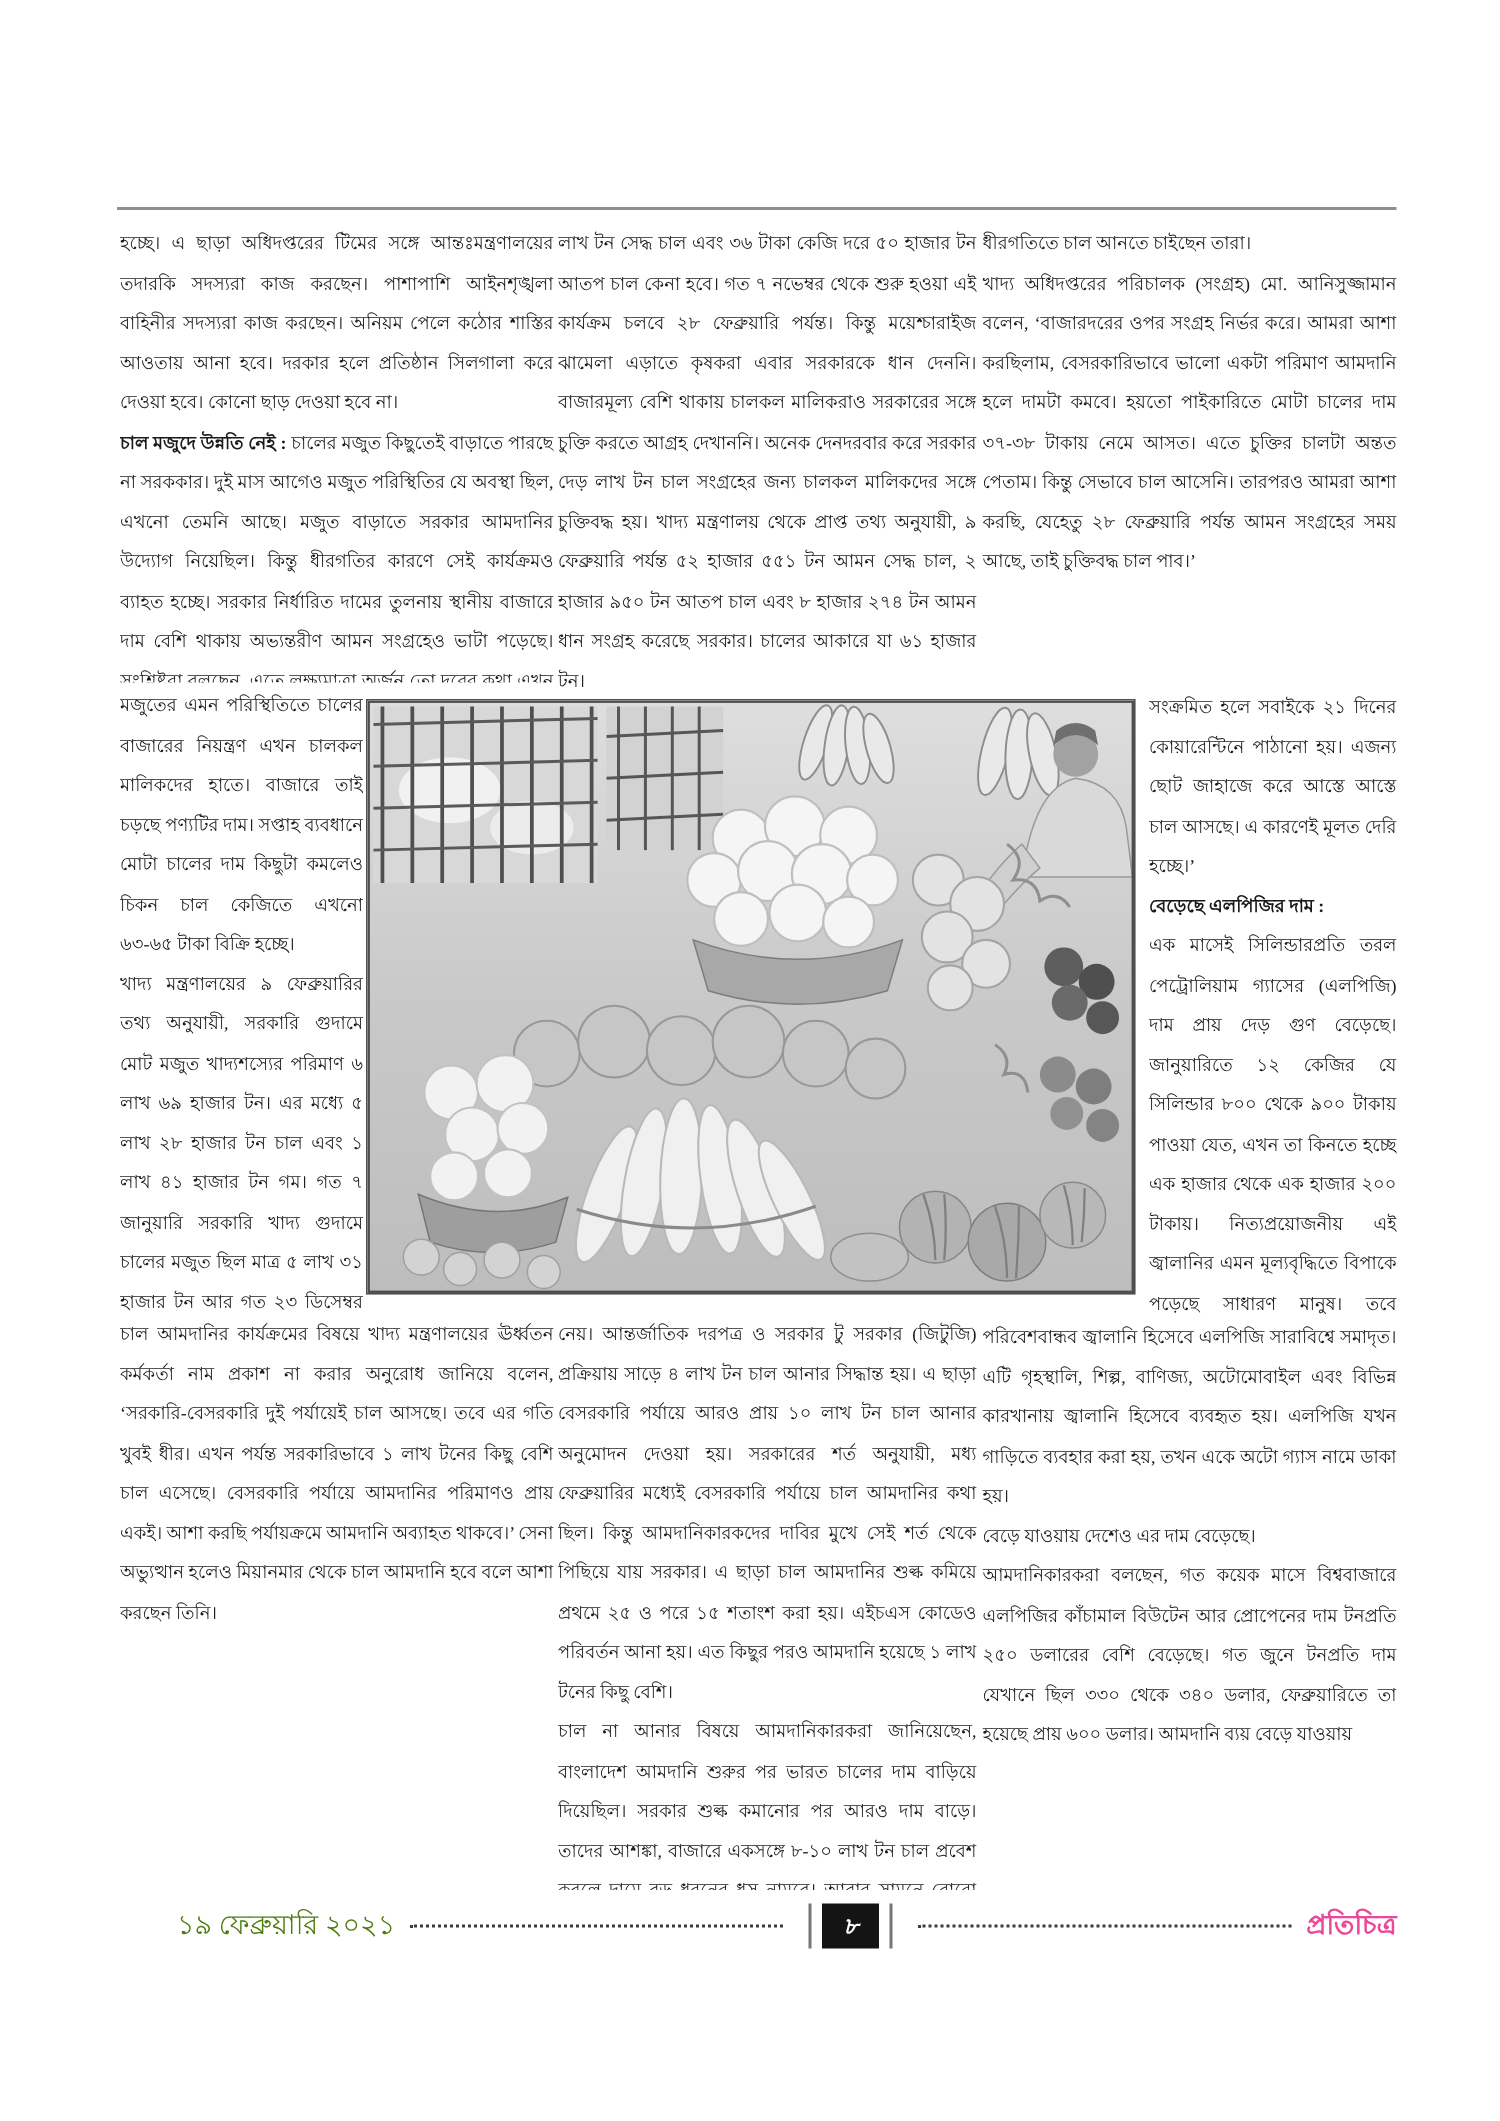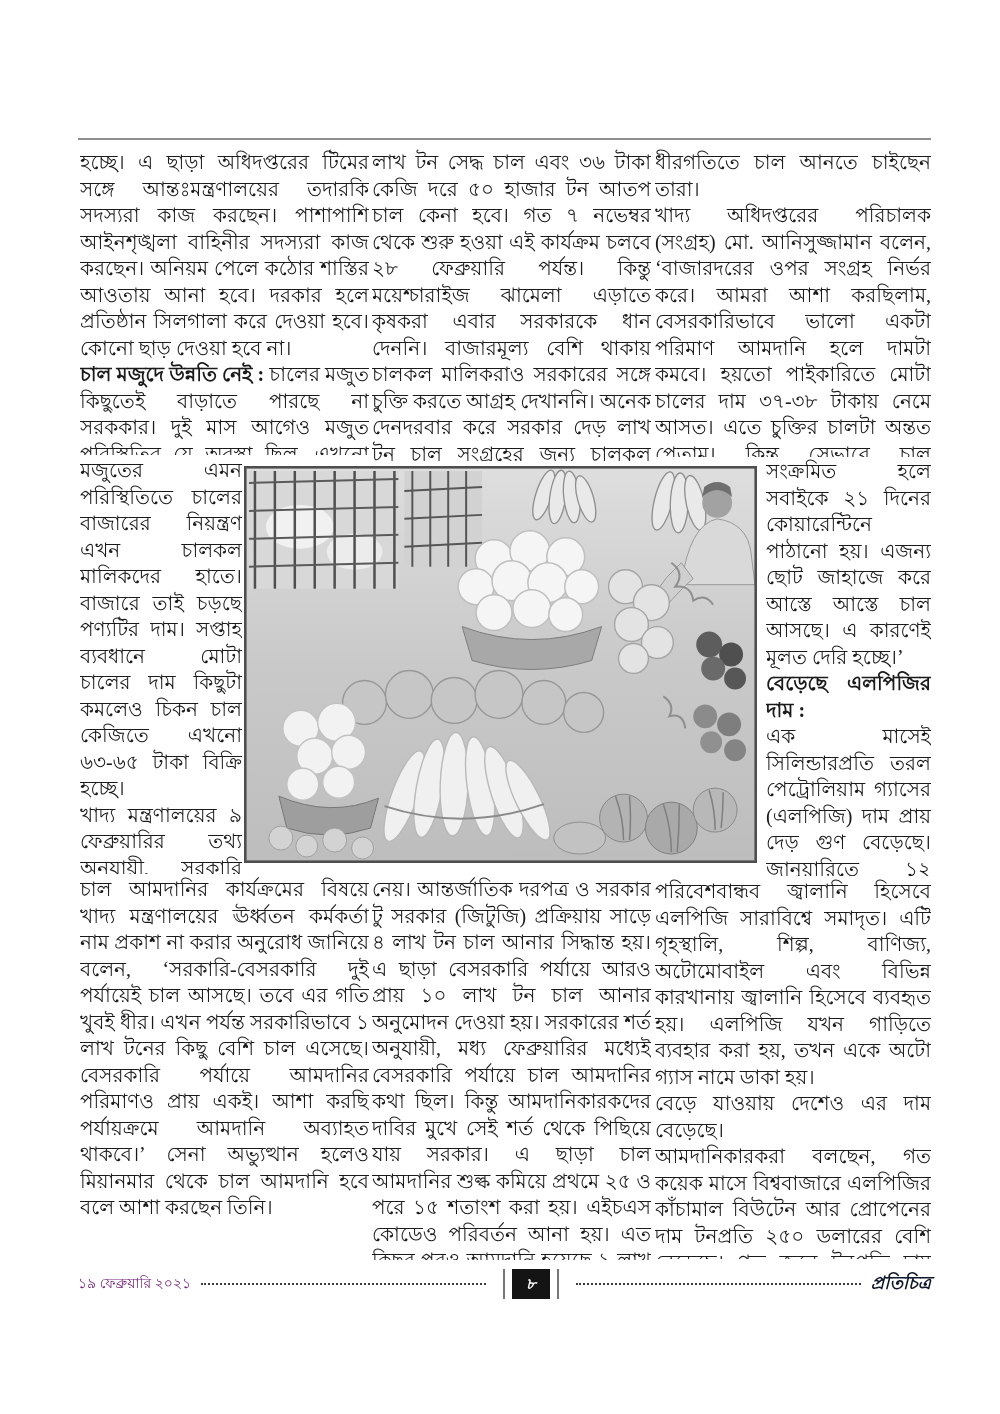--- a/index.html
+++ b/index.html
@@ -10,21 +10,21 @@
     overflow:hidden;
     font-family:"Liberation Serif","DejaVu Serif",serif;
     color:#1a1a1a;
   }
   .toprule{
     position:absolute;left:78px;top:138px;width:853px;height:2px;
     background:#8f8f8f;
   }
   .txt{
     position:absolute;
-    font-size:20px;line-height:26.5px;
+    font-size:12px;line-height:26.5px;
     text-align:justify;
     overflow:hidden;
   }
   .txt p{margin:0;}
   .b{font-weight:700;}
   
   #left-top   {left:80px; top:149px; width:289px; height:306px;}
   #left-narrow{left:80px; top:457px; width:162px; height:417px;}
   #left-bot   {left:80px; top:876px; width:289px; height:381px;}
   #mid-top    {left:372px;top:149px; width:279px; height:312px;}
@@ -36,22 +36,22 @@
   #photo{
     position:absolute;left:244px;top:466px;width:513px;height:397px;
     border:1px solid #4e4e4e;box-sizing:border-box;background:#cfcfcf;
   }
   #photo svg{display:block;width:100%;height:100%;}
   
   .footer{
     position:absolute;left:78px;top:1263px;width:853px;height:42px;
     display:flex;align-items:center;
   }
-  .footer .date{font-size:14px;white-space:nowrap;color:#701a75;}
-  .footer .brand{font-size:18px;font-weight:700;white-space:nowrap;color:#0f172a;font-style:italic;}
+  .footer .date{font-size:18px;white-space:nowrap;color:#4d7c0f;margin-left:40px;}
+  .footer .brand{font-size:18px;font-weight:700;white-space:nowrap;color:#ec4899;}
   .leader{
     flex:1;height:0;border-bottom:2px dotted #3c3c3c;margin:0 10px;
   }
   .vbar{width:2px;height:30px;background:#777;margin:0 7px;}
   .pagebox{
     width:38px;height:30px;background:#141414;
     display:flex;align-items:center;justify-content:center;
   }
   .pagebox span{color:#ffffff;font-size:15px;font-weight:700;font-style:italic;}
 </style>

